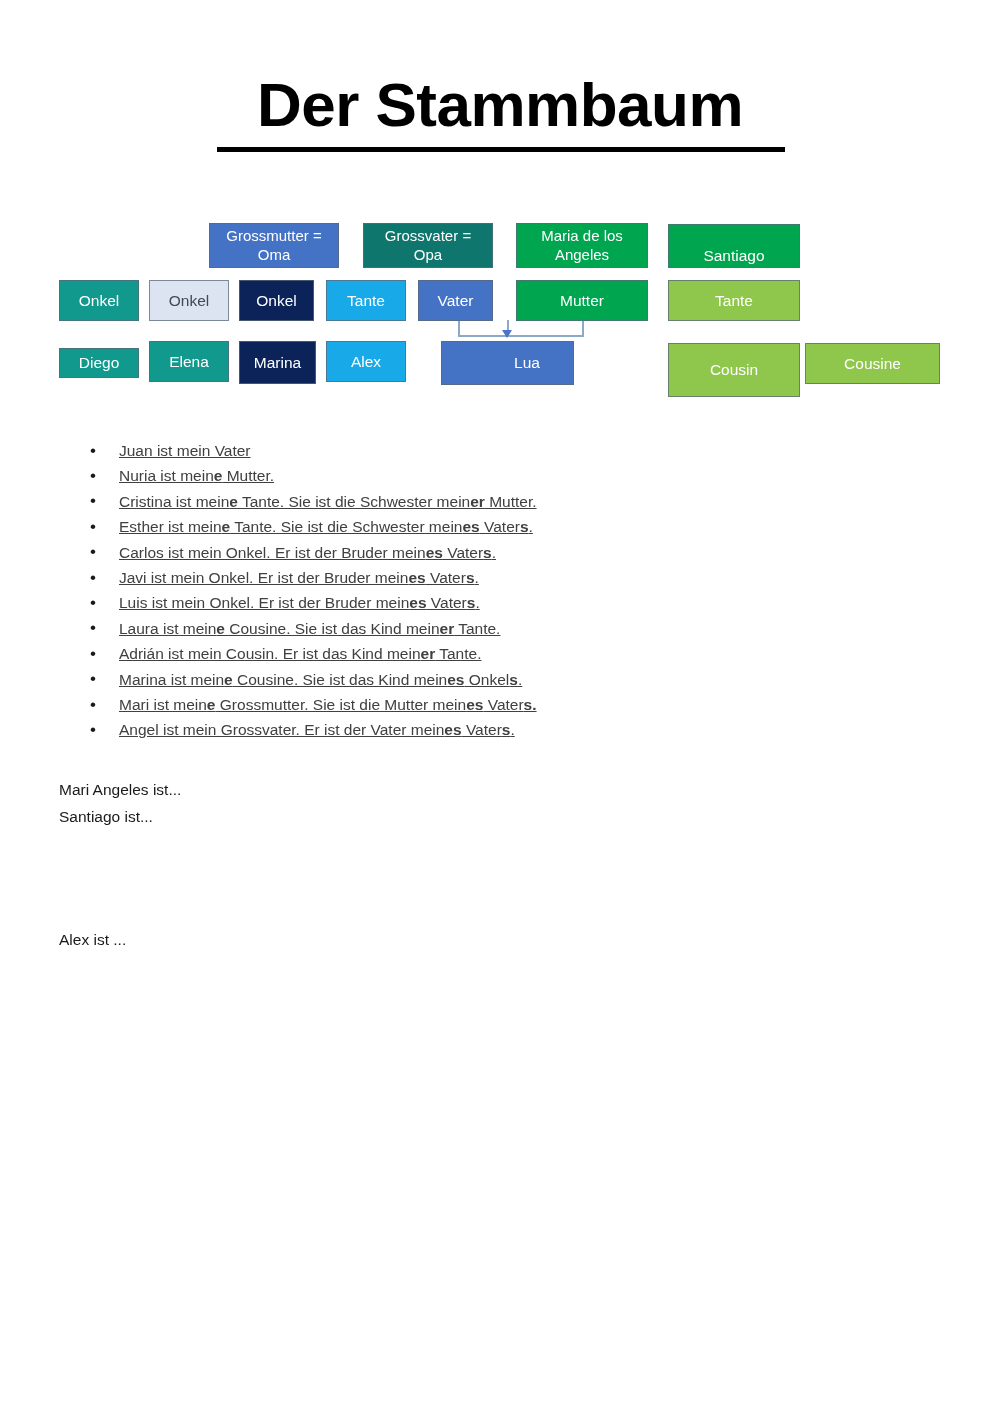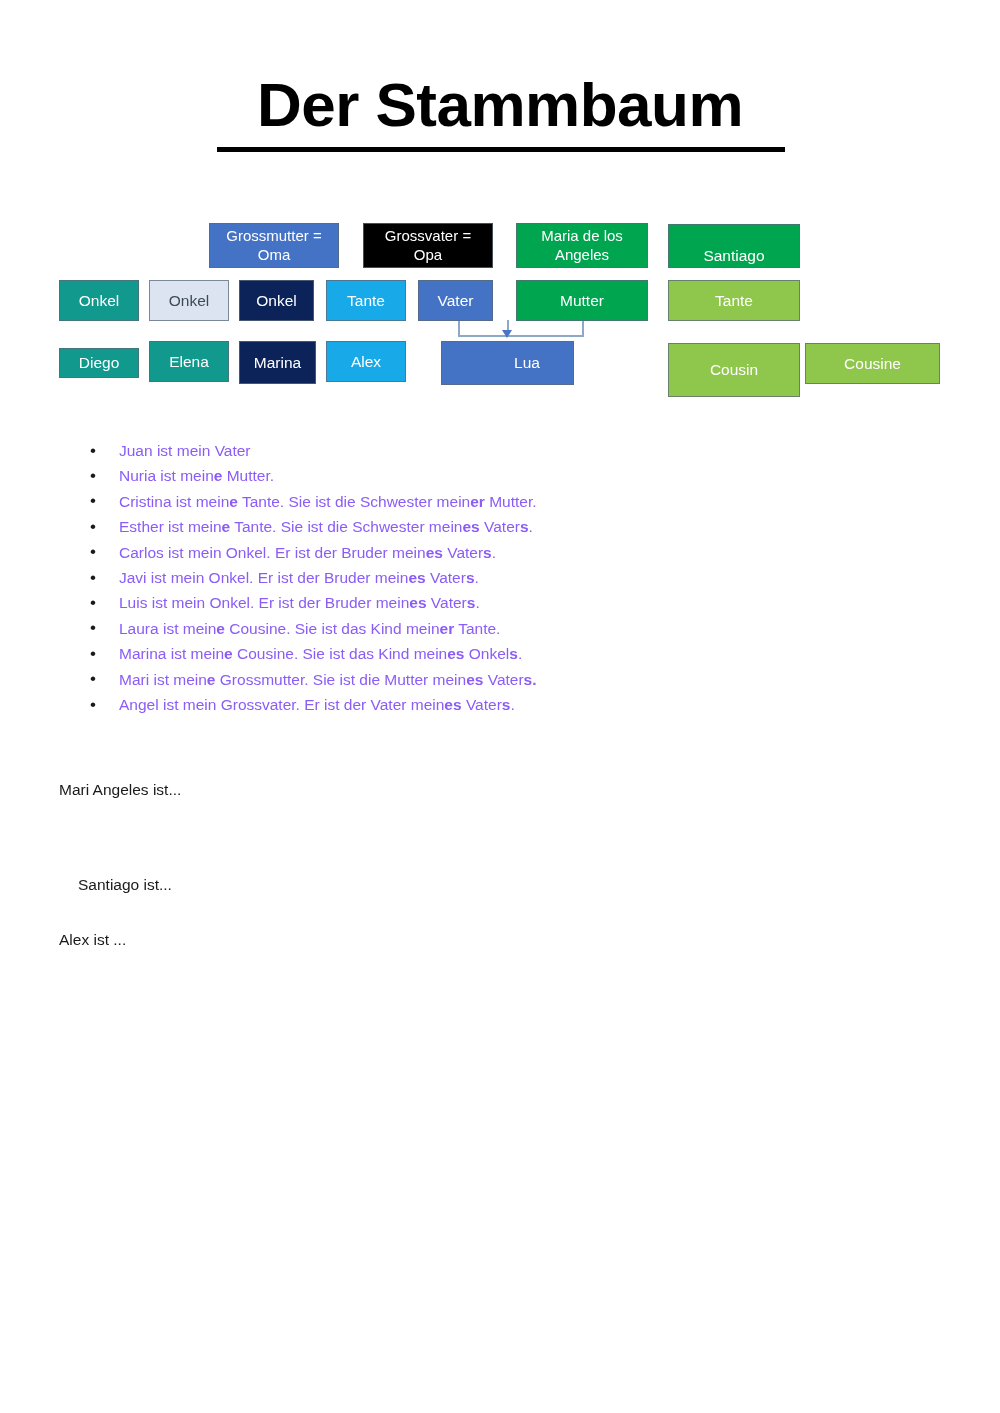--- a/index.html
+++ b/index.html
@@ -89,60 +89,61 @@
     top: 438px;
     width: 790px;
     list-style: none;
     margin: 0;
     padding: 0;
   }
   .bullets li {
     position: relative;
     font-size: 15.5px;
     line-height: 25.4px;
-    color: #8b5cf6;
+    color: #404040;
     padding-left: 31px;
+    text-decoration: underline;
   }
   .bullets li::before {
     content: "\2022";
     position: absolute;
     left: 2px;
     top: -0.5px;
     font-size: 17px;
     color: #1a1a1a;
   }
   .bullets b { font-weight: bold; }
 
   
   .prompt {
     position: absolute;
     left: 59px;
     font-size: 15.5px;
     color: #1a1a1a;
   }
   .prompt-1 { top: 781px; }
-  .prompt-2 { top: 876px; margin-left: 19px; }
+  .prompt-2 { top: 808px; }
   .prompt-3 { top: 931px; }
 </style>
 </head>
 <body>
 
 <div class="page-title">Der Stammbaum</div>
 <div class="title-underline"></div>
 
 <div class="diagram" id="diagram">
   <div class="conn conn-v-left"></div>
   <div class="conn conn-v-right"></div>
   <div class="conn conn-h"></div>
   <div class="conn conn-stem"></div>
   <div class="conn-arrow"></div>
 <div class="node two-line" style="left: 209px; top: 223px; width: 130px; height: 45px; background: rgb(68, 114, 196);">
       <span>Grossmutter =<br>Oma</span>
     </div>
-    <div class="node two-line" style="left: 363px; top: 223px; width: 130px; height: 45px; background: #000000;">
+    <div class="node two-line" style="left: 363px; top: 223px; width: 130px; height: 45px; background: #0f766e;">
       <span>Grossvater =<br>Opa</span>
     </div>
     <div class="node two-line" style="left: 516px; top: 223px; width: 132px; height: 45px; background: rgb(0, 165, 80);">
       <span>Maria de los<br>Angeles</span>
     </div>
     <div class="node" style="left: 668px; top: 224px; width: 132px; height: 44px; background: rgb(0, 165, 80); align-items: flex-end;">
       <span>Santiago</span>
     </div>
     <div class="node" style="left: 59px; top: 280px; width: 80px; height: 41px; background: rgb(17, 153, 142);">
       <span>Onkel</span>
@@ -190,20 +191,21 @@
 
 <ul class="bullets" id="bullets">
     <li><span>Juan ist mein Vater</span></li>
     <li><span>Nuria ist mein</span><b>e</b><span> Mutter.</span></li>
     <li><span>Cristina ist mein</span><b>e</b><span> Tante. Sie ist die Schwester mein</span><b>er</b><span> Mutter.</span></li>
     <li><span>Esther ist mein</span><b>e</b><span> Tante. Sie ist die Schwester mein</span><b>es</b><span> Vater</span><b>s</b><span>.</span></li>
     <li><span>Carlos ist mein Onkel. Er ist der Bruder mein</span><b>es</b><span> Vater</span><b>s</b><span>.</span></li>
     <li><span>Javi ist mein Onkel. Er ist der Bruder mein</span><b>es</b><span> Vater</span><b>s</b><span>.</span></li>
     <li><span>Luis ist mein Onkel. Er ist der Bruder mein</span><b>es</b><span> Vater</span><b>s</b><span>.</span></li>
     <li><span>Laura ist mein</span><b>e</b><span> Cousine. Sie ist das Kind mein</span><b>er</b><span> Tante.</span></li>
+    <li><span>Adrián ist mein Cousin. Er ist das Kind mein</span><b>er</b><span> Tante.</span></li>
     <li><span>Marina ist mein</span><b>e</b><span> Cousine. Sie ist das Kind mein</span><b>es</b><span> Onkel</span><b>s</b><span>.</span></li>
     <li><span>Mari ist mein</span><b>e</b><span> Grossmutter. Sie ist die Mutter mein</span><b>es</b><span> Vater</span><b>s.</b></li>
     <li><span>Angel ist mein Grossvater. Er ist der Vater mein</span><b>es</b><span> Vater</span><b>s</b><span>.</span></li>
   </ul>
 
 <div class="prompt prompt-1">Mari Angeles ist...</div>
 <div class="prompt prompt-2">Santiago ist...</div>
 <div class="prompt prompt-3">Alex ist ...</div>
 
 </body></html>

